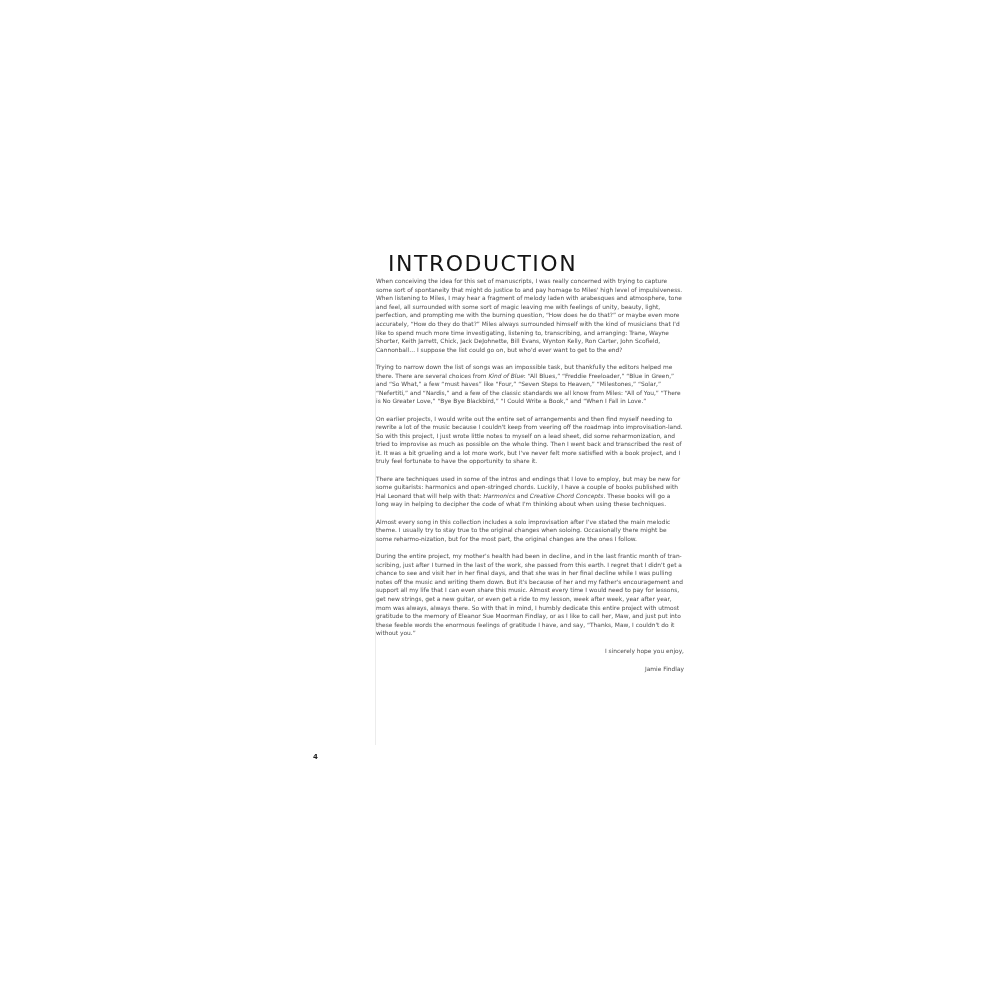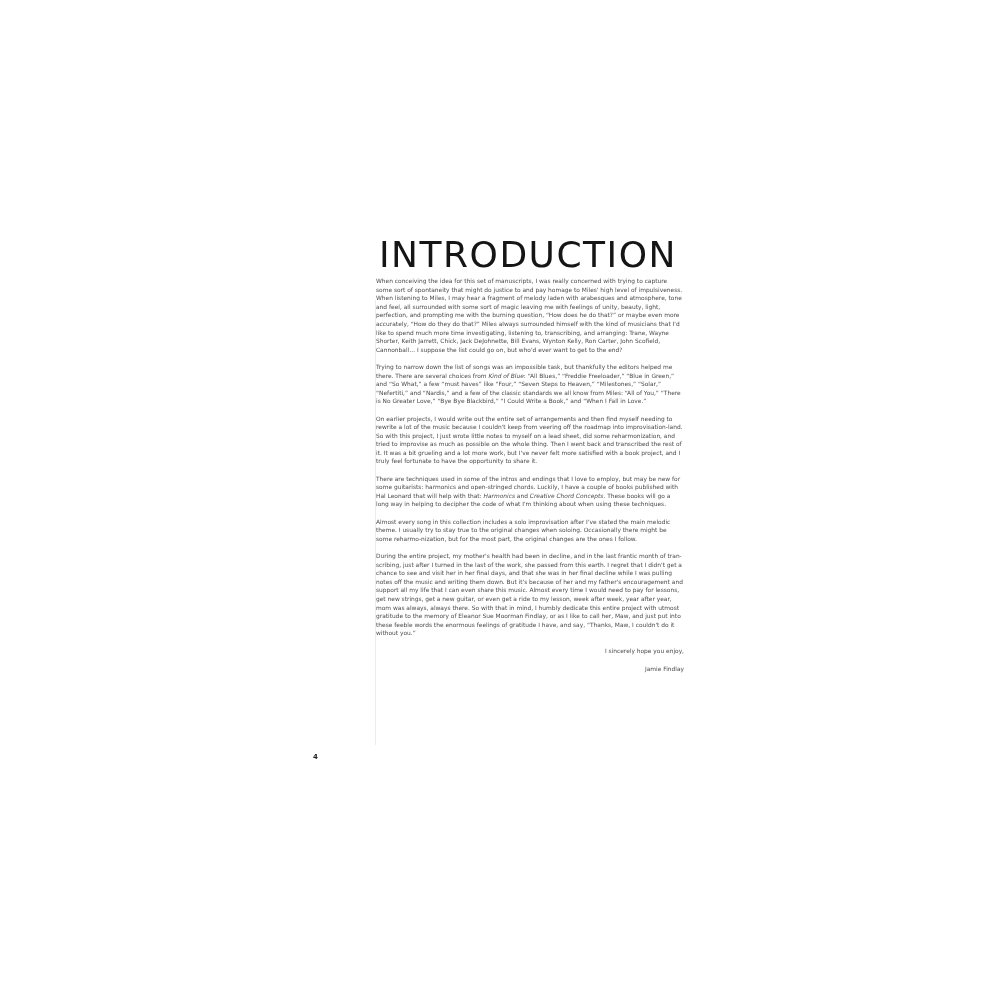--- a/index.html
+++ b/index.html
@@ -1,21 +1,21 @@
 <!DOCTYPE html>
 <html><head>
 <meta charset="utf-8">
 <style>
   html, body { margin: 0; padding: 0; background: #ffffff; }
   body { width: 1000px; height: 1000px; position: relative; overflow: hidden;
          font-family: "DejaVu Sans", sans-serif; color: #3a3a3a; }
   .rule { position: absolute; left: 375px; top: 300px; width: 1px; height: 445px; background: #ececec; }
-  .page-title { position: absolute; left: 375px; top: 233px; margin: 4px;
+  .page-title { position: absolute; left: 375px; top: 233px; margin: 13px;
                 font-family: "DejaVu Sans", sans-serif; font-weight: normal;
-                font-size: 36px; letter-spacing: 1.5px; color: #151515; line-height: 36px; }
+                font-size: 22px; letter-spacing: 1.5px; color: #151515; line-height: 36px; }
   .body { position: absolute; left: 376px; top: 277px; width: 308px;
           font-size: 5.9px; line-height: 8.6px; color: #4a4a4a; }
   .body p { margin: 0 0 8.6px 0; }
   .body i { font-style: italic; }
   .closing { text-align: right; margin-top: 4px !important; margin-bottom: 10px !important; }
   .signature { text-align: right; }
   .page-number { position: absolute; left: 313px; top: 753px; font-size: 7px; font-weight: bold; color: #222; }
 </style>
 </head>
 <body>

